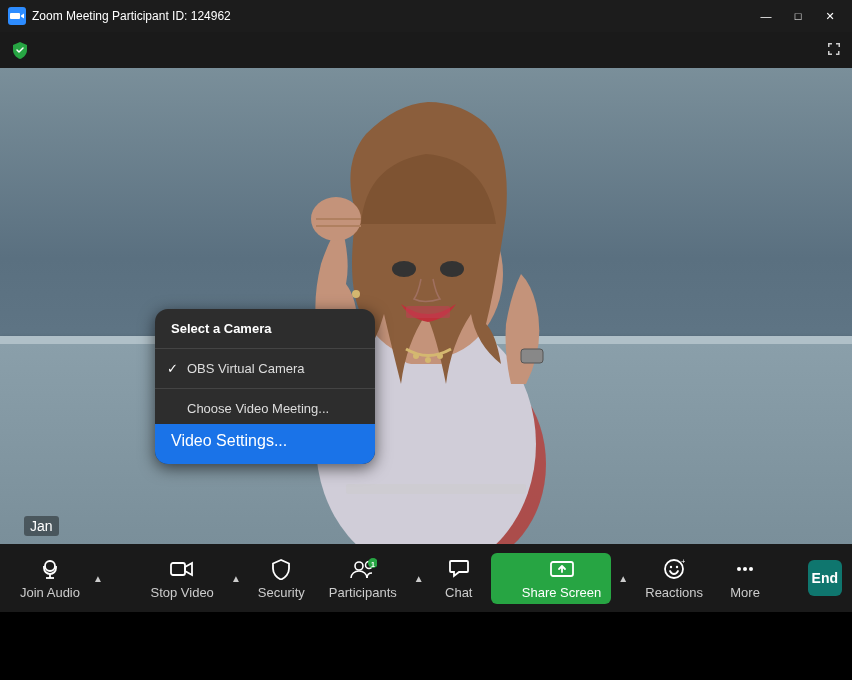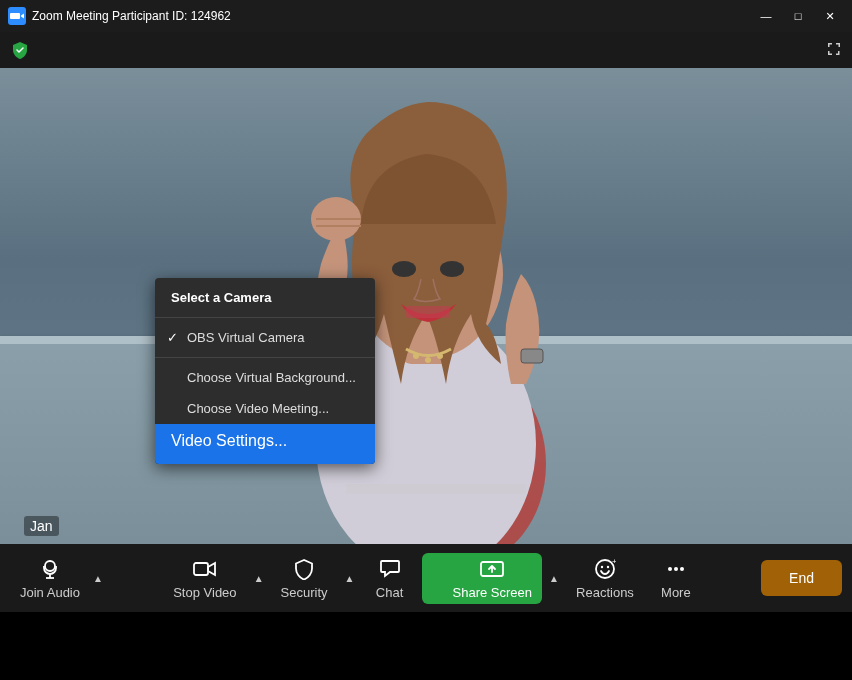--- a/index.html
+++ b/index.html
@@ -102,21 +102,21 @@
       border-radius: 3px;
     }
 
     
     #context-menu {
       position: absolute;
       bottom: 80px;
       left: 155px;
       width: 220px;
       background: #2d2d2d;
-      border-radius: 4px;
+      border-radius: 13px;
       overflow: hidden;
       z-index: 100;
       box-shadow: 0 4px 16px rgba(0,0,0,0.6);
     }
     #context-menu-title {
       color: #fff;
       font-size: 13px;
       font-weight: 600;
       padding: 12px 16px 8px 16px;
     }
@@ -221,27 +221,27 @@
     
     .share-btn {
       background: #27a543 !important;
       border-radius: 6px;
       padding: 4px 10px;
     }
     .share-btn .btn-label { color: #fff !important; }
 
     
     #end-btn {
-      background: #a16207;
+      background: #0f766e;
       color: #fff;
       border: none;
       border-radius: 6px;
-      padding: 8px 28px;
+      padding: 8px 4px;
       font-size: 14px;
-      font-weight: 400;
+      font-weight: 700;
       cursor: pointer;
       height: 36px;
       display: flex;
       align-items: center;
     }
 
     
     #video-content {
       position: absolute;
       top: 0; left: 0; right: 0; bottom: 0;
@@ -362,23 +362,20 @@
     <div id="context-menu-title">Select a Camera</div>
     <div class="menu-divider"></div>
 
     <div class="menu-item checked">
       <span>OBS Virtual Camera</span>
     </div>
 
     <div class="menu-divider"></div>
 
     <div class="menu-item">
-      <span>Choose Virtual Background...</span>
-    </div>
-    <div class="menu-item">
       <span>Choose Video Meeting...</span>
     </div>
 
     <div class="menu-item-highlighted" style="position:relative;">
       <span>Video Settings...</span>
 
     </div>
   </div>
 </div>
 
@@ -414,20 +411,33 @@
 
     <button class="tool-btn">
       <div class="icon-wrap">
         <svg width="22" height="22" viewBox="0 0 22 22">
           <path d="M11 2L3 5.5v5c0 5 3.5 9.5 8 11 4.5-1.5 8-6 8-11v-5L11 2z" stroke="white" stroke-width="1.8" fill="none"></path>
         </svg>
       </div>
       <span class="btn-label">Security</span>
     </button>
 
+    <button class="tool-btn">
+      <div class="icon-wrap" style="position:relative;">
+        <svg width="28" height="22" viewBox="0 0 28 22">
+          <circle cx="10" cy="8" r="4" stroke="white" stroke-width="1.6" fill="none"></circle>
+          <path d="M2 20c0-4 3.6-7 8-7s8 3 8 7" stroke="white" stroke-width="1.6" fill="none"></path>
+          <circle cx="20" cy="7" r="3.5" stroke="white" stroke-width="1.5" fill="none"></circle>
+          <path d="M18 20c0-3 2-5 5-5" stroke="white" stroke-width="1.5" fill="none"></path>
+          <circle cx="24" cy="5" r="5" fill="#27a543"></circle>
+          <text x="24" y="9" text-anchor="middle" fill="white" font-size="7" font-weight="bold">1</text>
+        </svg>
+      </div>
+      <span class="btn-label">Participants</span>
+    </button>
     <div class="chevron-btn">▲</div>
 
     <button class="tool-btn">
       <div class="icon-wrap">
         <svg width="22" height="22" viewBox="0 0 22 22">
           <path d="M3 3h16a1 1 0 011 1v9a1 1 0 01-1 1h-8l-5 4v-4H3a1 1 0 01-1-1V4a1 1 0 011-1z" stroke="white" stroke-width="1.8" fill="none"></path>
         </svg>
       </div>
       <span class="btn-label">Chat</span>
     </button>

